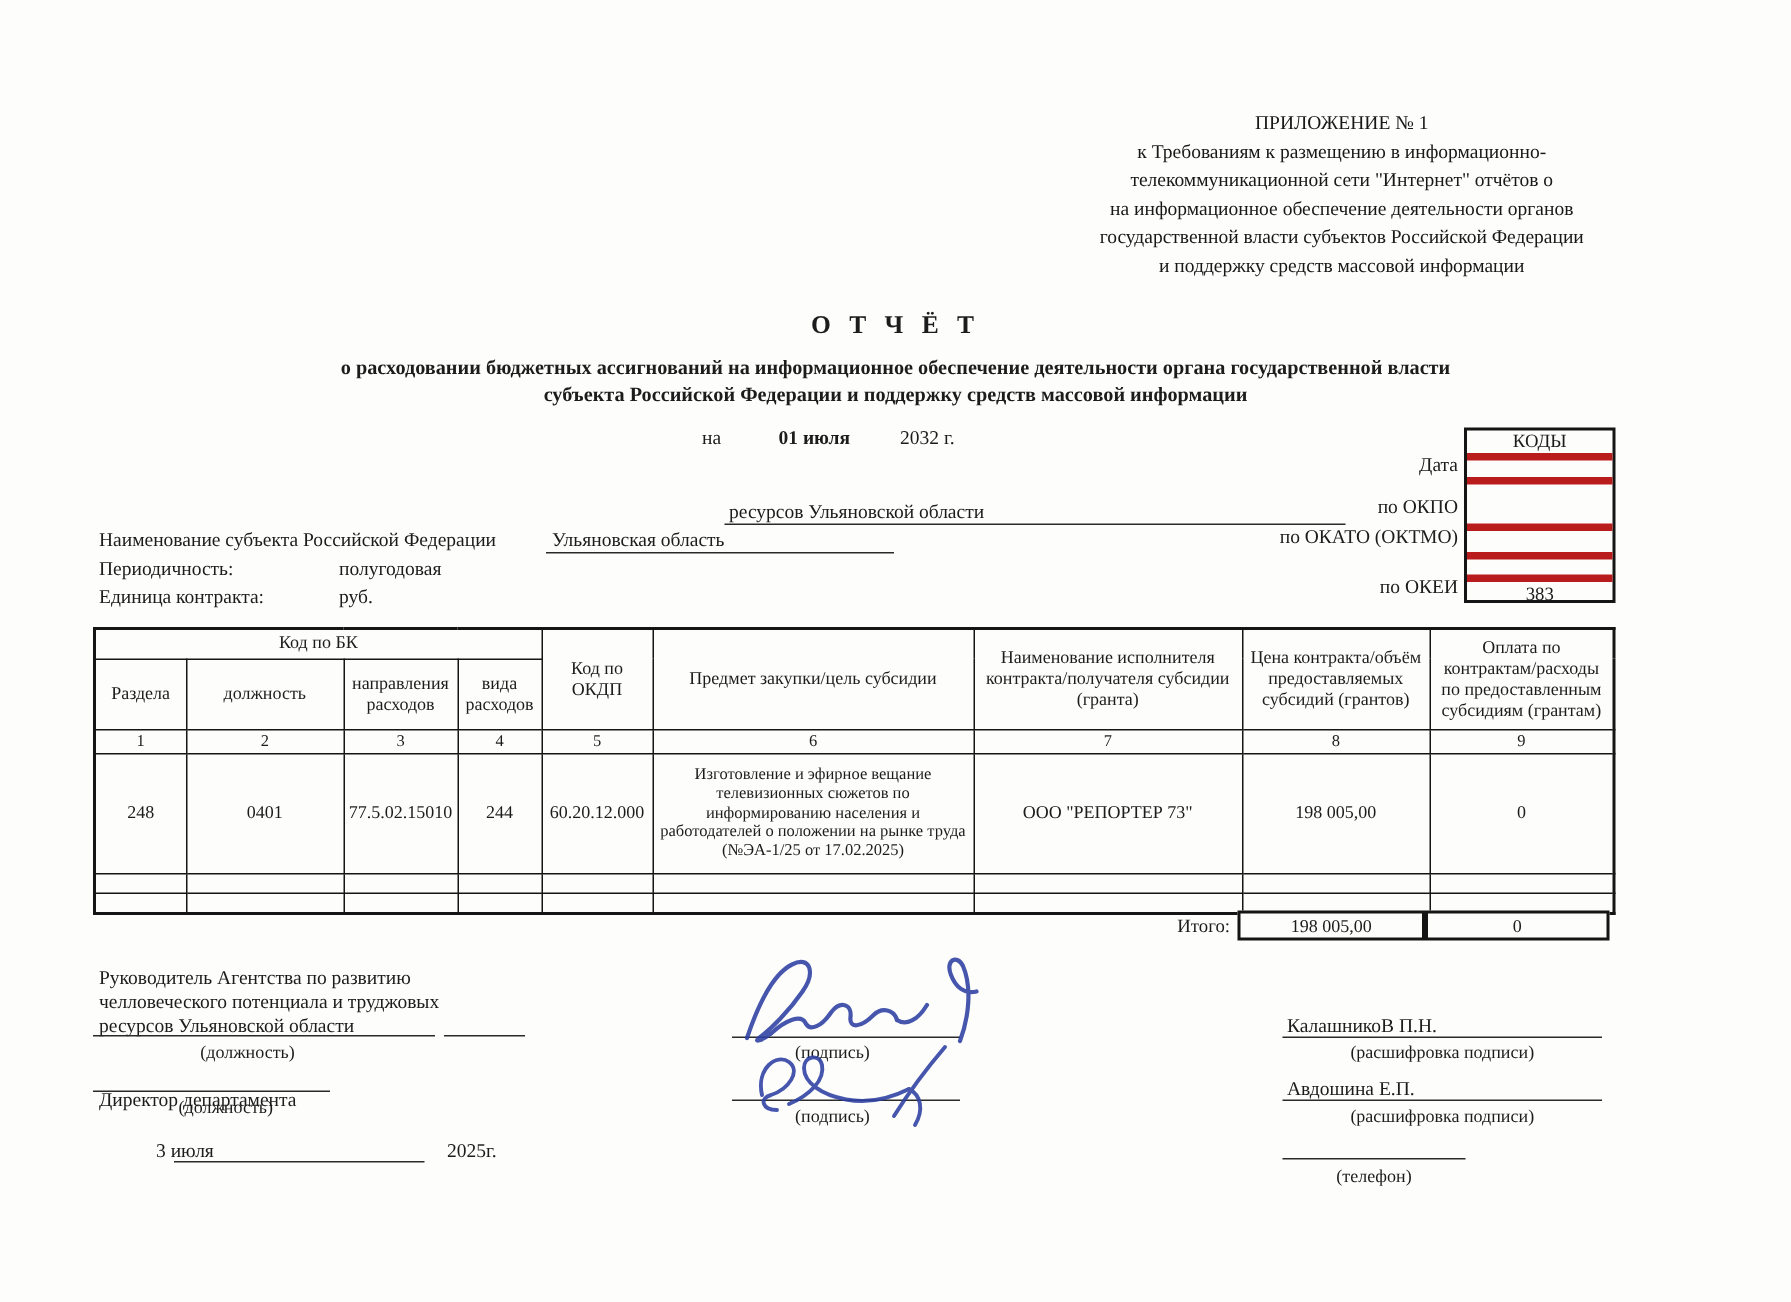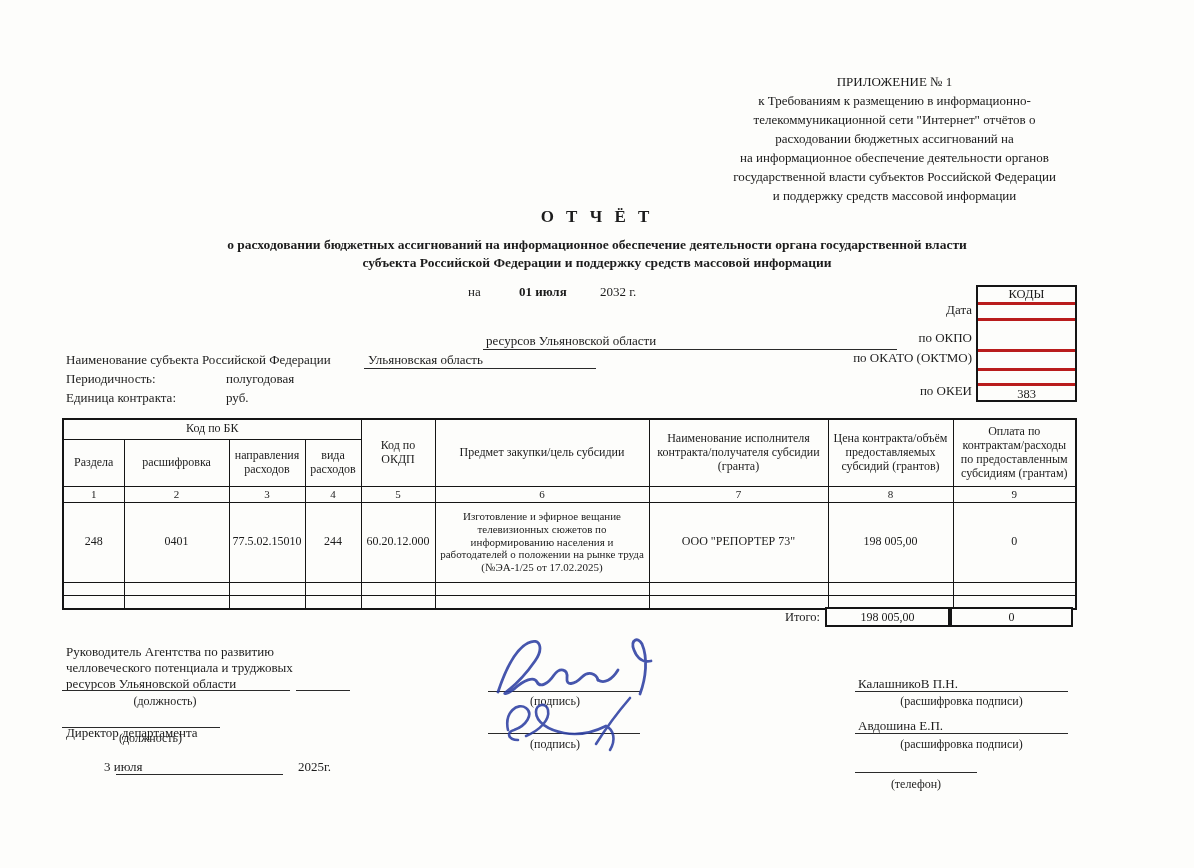--- a/index.html
+++ b/index.html
@@ -10,21 +10,21 @@
   .abs{position:absolute;}
   .rt{text-align:right;}
   .b{font-weight:bold;}
   .uline{position:absolute;height:0;border-bottom:1.5px solid #2a2a2a;}
   .appendix{width:545px;text-align:center;font-size:13px;line-height:19px;color:#181818;}
   .title-line{left:0;right:0;text-align:center;font-weight:bold;}
   .lbl{font-size:13px;}
   .val{font-size:13px;}
   
   .codes{left:976px;top:285px;width:97px;border:2px solid #151515;}
-  .codes .crow{border-top:3px solid #b91c1c;font-size:12.5px;text-align:center;box-sizing:border-box;}
+  .codes .crow{border-top:5px solid #b91c1c;font-size:12.5px;text-align:center;box-sizing:border-box;}
   .codes .crow:first-child{border-top:none;}
   .codes-label{font-size:13px;text-align:right;width:200px;right:222px;}
   
   table.main{position:absolute;left:62px;top:418px;border-collapse:collapse;table-layout:fixed;
              border:2px solid #151515;}
   table.main td{border:1px solid #151515;text-align:center;vertical-align:middle;
                 padding:1px 3px;font-size:12px;line-height:1.16;overflow:hidden;}
   td.small{font-size:11.5px;}
   td.cell-left{text-align:left;}
   td.cell-top{vertical-align:top;}
@@ -38,21 +38,20 @@
 </style>
 </head>
 <body>
 
 <div class="page">
 
   <div class="abs appendix" style="left:622px;top:72px;">
     <div>ПРИЛОЖЕНИЕ № 1</div>
     <div>к Требованиям к размещению в информационно-</div>
     <div>телекоммуникационной сети "Интернет" отчётов о</div>
-    <div>расходовании бюджетных ассигнований на</div>
     <div>на информационное обеспечение деятельности органов</div>
     <div>государственной власти субъектов Российской Федерации</div>
     <div>и поддержку средств массовой информации</div>
   </div>
 
   <div class="abs title-line" style="top:207px;font-size:17px;letter-spacing:4px;">О Т Ч Ё Т</div>
   <div class="abs title-line" style="top:237px;font-size:13.5px;">о расходовании бюджетных ассигнований на информационное обеспечение деятельности органа государственной власти</div>
   <div class="abs title-line" style="top:255px;font-size:13.5px;">субъекта Российской Федерации и поддержку средств массовой информации</div>
 
   <span class="abs val" style="left:468px;top:284px;">на</span>
@@ -101,21 +100,21 @@
         <tr style="height:20px;">
       <td colspan="4">Код по БК</td>
       <td rowspan="2">Код по ОКДП</td>
       <td rowspan="2">Предмет закупки/цель субсидии</td>
       <td rowspan="2">Наименование исполнителя контракта/получателя субсидии (гранта)</td>
       <td rowspan="2">Цена контракта/объём предоставляемых субсидий (грантов)</td>
       <td rowspan="2" class="small">Оплата по контрактам/расходы по предоставленным субсидиям (грантам)</td>
     </tr>
     <tr style="height:47px;">
       <td>Раздела</td>
-      <td>расшифровка</td>
+      <td>должность</td>
       <td>направления расходов</td>
       <td>вида расходов</td>
     </tr>
     <tr class="nums" style="height:16px;">
       <td>1</td>
       <td>2</td>
       <td>3</td>
       <td>4</td>
       <td>5</td>
       <td>6</td>

